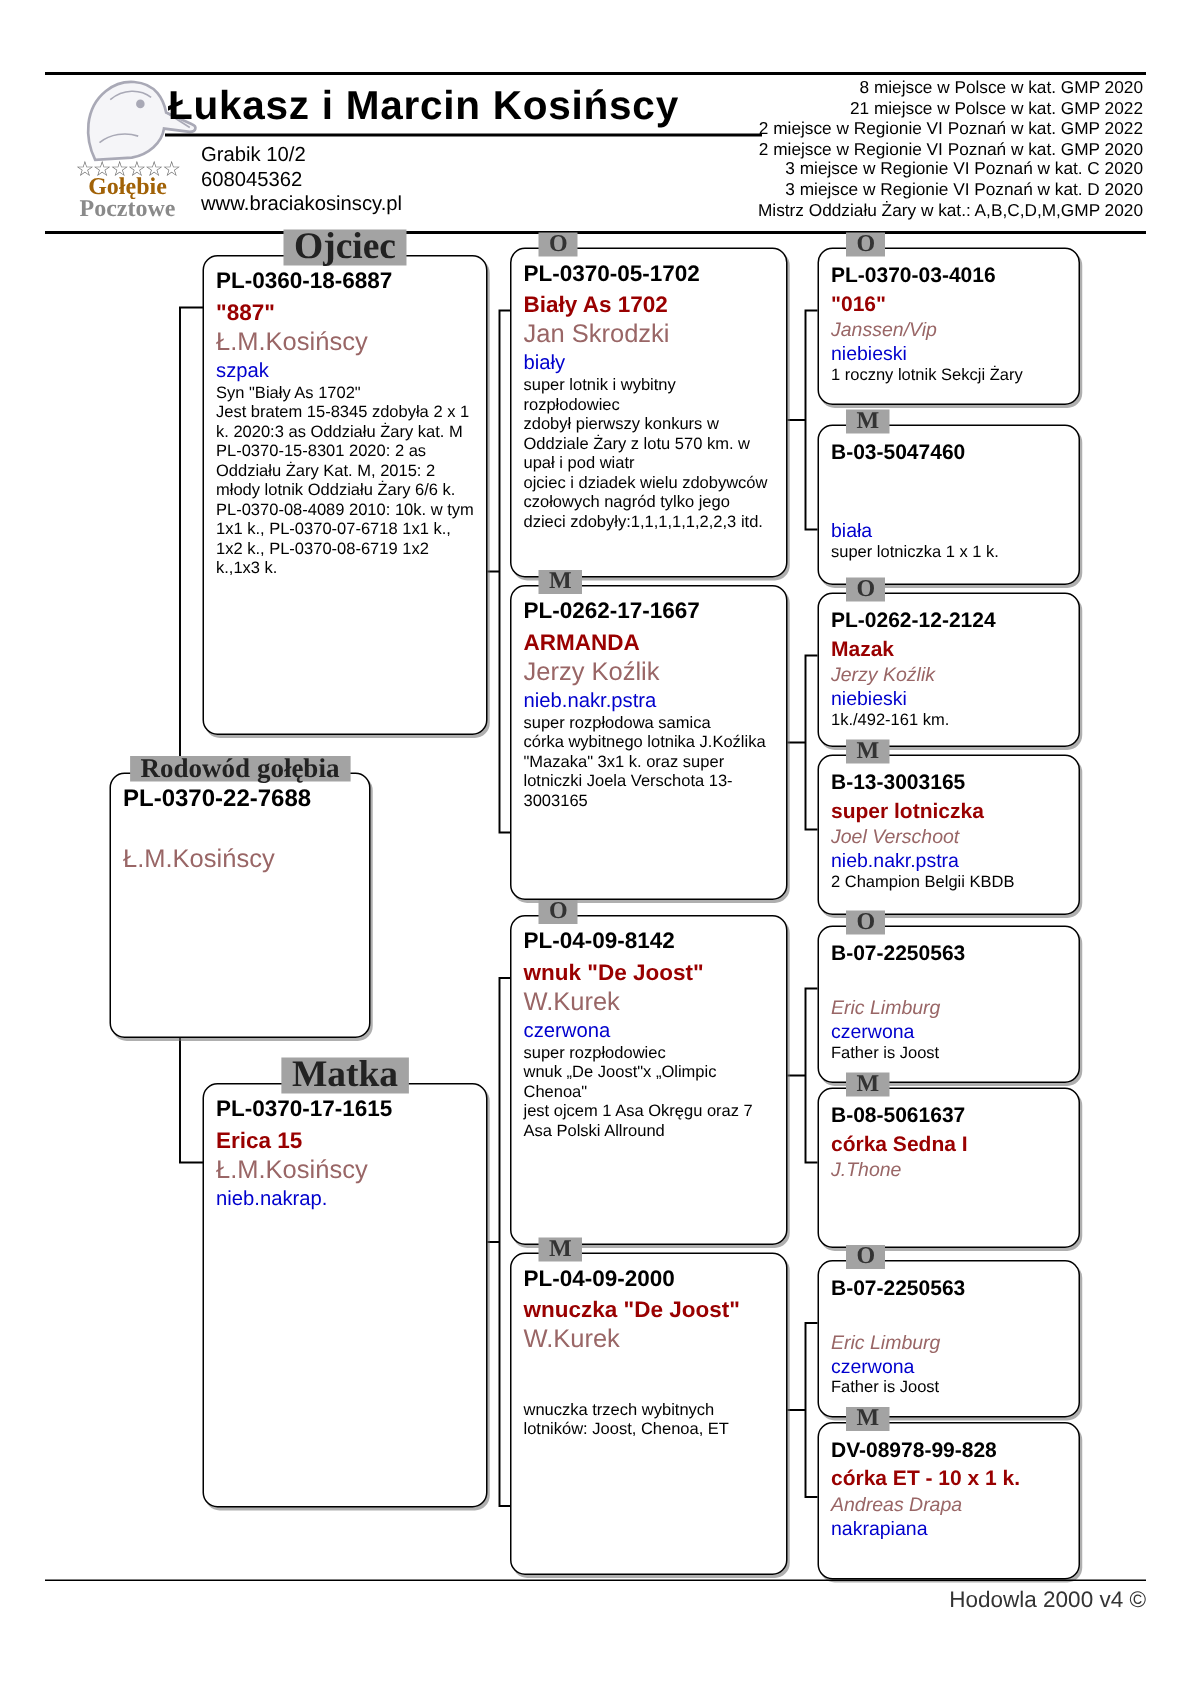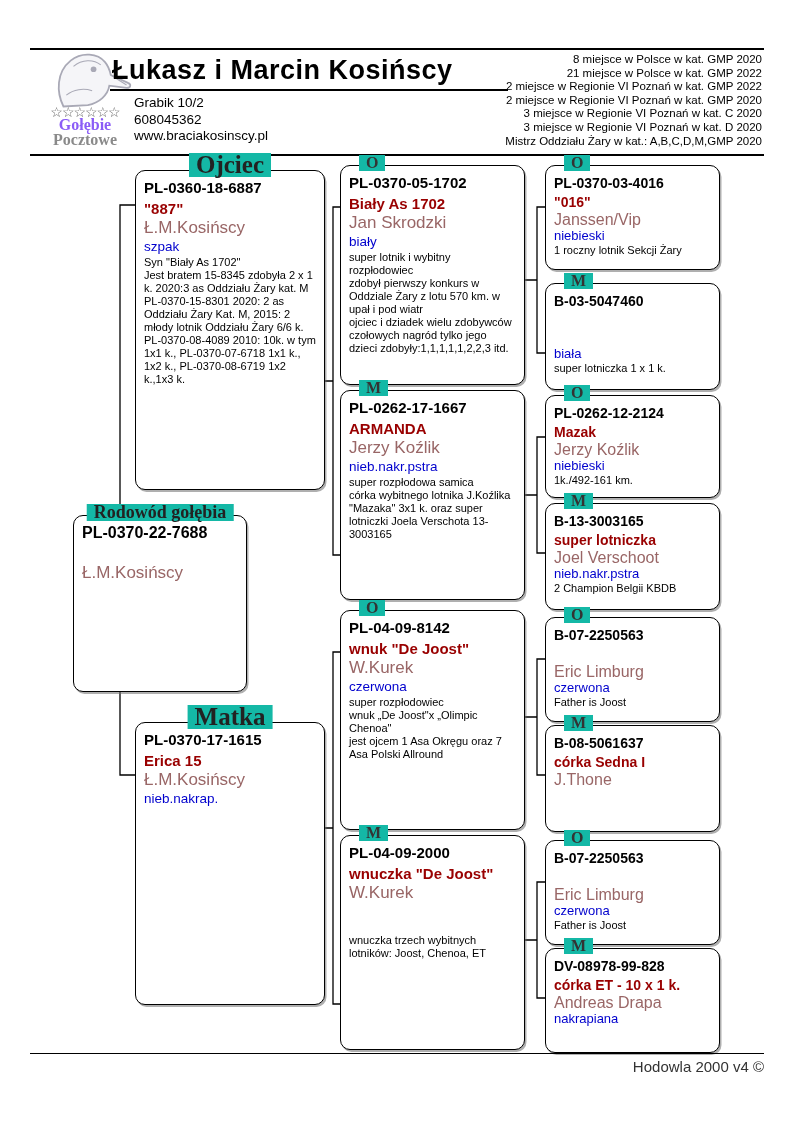--- a/index.html
+++ b/index.html
@@ -5,43 +5,43 @@
   html,body{margin:0;padding:0;background:#fff;}
   .page{position:relative;width:794px;height:1123px;background:#fff;overflow:hidden;
         font-family:"Liberation Sans",sans-serif;color:#000;}
   
   .header{position:absolute;left:30px;top:48px;width:734px;height:104px;
           border-top:2px solid #000;border-bottom:2px solid #000;}
   .logo-svg{position:absolute;left:22px;top:2px;}
   .logo-stars{position:absolute;left:2px;top:54px;width:106px;text-align:center;
               font-size:14px;letter-spacing:-1px;color:#666;}
   .logo-l1{position:absolute;left:2px;top:67px;width:106px;text-align:center;
-           font-family:"Liberation Serif",serif;font-weight:bold;font-size:16px;color:#8b5cf6;line-height:15px;}
+           font-family:"Liberation Serif",serif;font-weight:bold;font-size:16px;color:#a16207;line-height:15px;}
   .logo-l2{position:absolute;left:2px;top:82px;width:106px;text-align:center;
            font-family:"Liberation Serif",serif;font-weight:bold;font-size:16px;color:#8a8a8a;line-height:15px;}
   .title{position:absolute;left:82px;top:5px;font-size:27px;font-weight:bold;letter-spacing:.5px;white-space:nowrap;}
   .title-rule{position:absolute;left:80px;top:39px;width:398px;border-bottom:2px solid #000;}
   .contact{position:absolute;left:84px;top:45px;font-size:13.5px;line-height:16.5px;margin-left:20px;}
   .achv{position:absolute;right:2px;top:3px;text-align:right;font-size:11.5px;line-height:13.6px;white-space:nowrap;margin-left:31px;}
   
   .pbox{position:absolute;background:#fff;border:1.5px solid #000;border-radius:10px;
         box-shadow:1.5px 2px 0 rgba(110,110,110,.55);padding:7px 8px 6px 8px;box-sizing:border-box;}
-  .pbox-label{position:absolute;background:#14b8a6;padding:0 7px;color:#222;
+  .pbox-label{position:absolute;background:#a3a3a3;padding:0 7px;color:#222;
               font-family:"Liberation Serif",serif;font-weight:bold;white-space:nowrap;}
   .lbl-big{top:-18px;left:50%;transform:translateX(-50%);font-size:25px;line-height:24px;}
   .lbl-mid{top:-12px;left:50%;transform:translateX(-50%);font-size:18px;line-height:17px;}
   .lbl-om{top:-11px;left:18px;font-size:16px;line-height:16px;color:#333;}
   .ring{font-weight:bold;font-size:15px;min-height:20px;line-height:20px;white-space:nowrap;}
   .name{font-weight:bold;font-size:15px;color:#990000;min-height:21px;line-height:21px;white-space:nowrap;}
   .owner{font-size:17px;color:#996666;min-height:18px;line-height:18px;}
   .colorline{font-size:13.5px;color:#0000cd;min-height:19px;line-height:19px;}
   .desc{font-size:11px;line-height:13px;white-space:pre-line;}
   .col3 .ring{font-size:14px;min-height:20px;line-height:20px;}
   .col3 .name{font-size:14px;min-height:19px;line-height:19px;}
-  .col3 .owner{font-size:16px;min-height:16px;line-height:16px;}
+  .col3 .owner{font-size:13px;min-height:16px;line-height:16px;font-style:italic;}
   .col3 .colorline{font-size:13px;min-height:16px;line-height:16px;}
   .col3 .desc{font-size:11px;line-height:13px;}
   .subject .ring{font-size:16px;}
   .connectors{position:absolute;left:0;top:0;pointer-events:none;}
   
   .footer-rule{position:absolute;left:30px;top:1053px;width:734px;border-top:1px solid #000;}
   .footer-text{position:absolute;right:30px;top:1058px;font-size:15px;color:#333;}
 </style>
 </head>
 <body>

